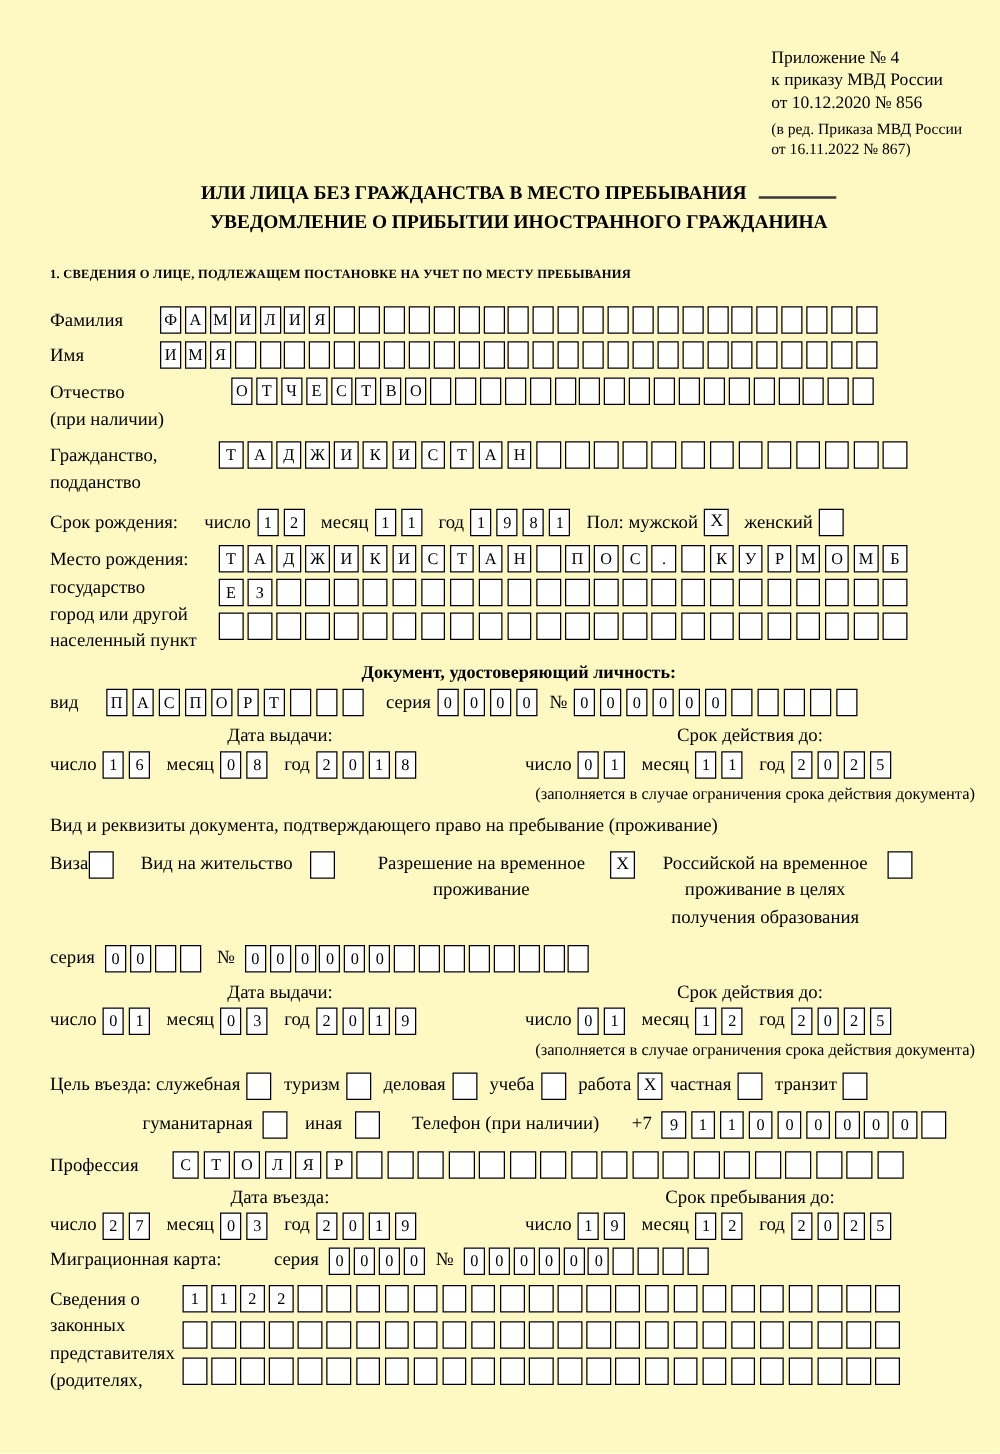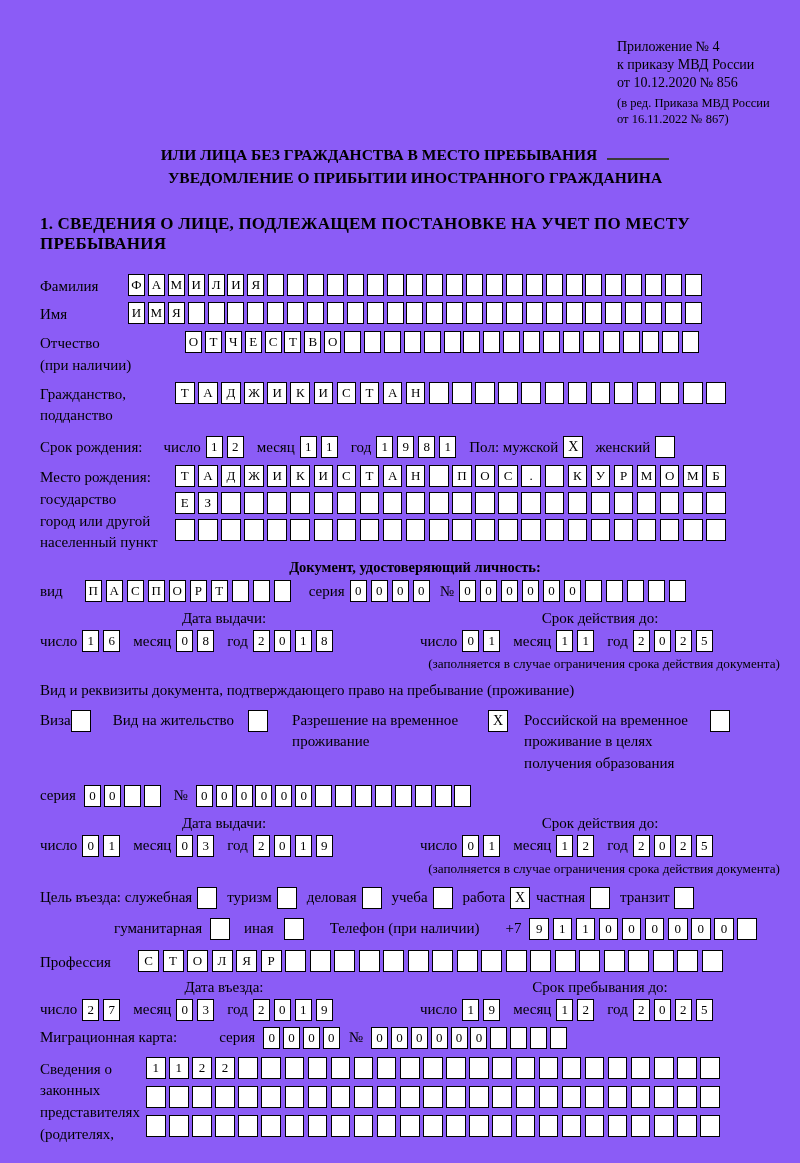--- a/index.html
+++ b/index.html
@@ -1,31 +1,31 @@
 <!DOCTYPE html>
 <html><head>
 <meta charset="utf-8">
 <style>
   * { box-sizing: border-box; margin: 0; padding: 0; }
   html,body { background:#ffffff; }
   .page {
     width: 800px; height: 1163px;
-    background:#8b5cf6; color:#000;
+    background:#fef9c3; color:#000;
     font-family: "Liberation Serif", "DejaVu Serif", serif;
     padding: 38px 10px 0 40px;
     overflow: hidden; position: relative;
   }
   
   .appendix { margin-left: 577px; font-size: 14px; line-height: 1.28; }
   .amendment { margin-left: 577px; font-size: 12.5px; line-height: 1.3; margin-top: 3px; }
   .forma { text-align: right; margin-right: 28px; font-weight: bold; font-size: 15px; margin-top: 16px; letter-spacing: .5px; }
   
   .title { text-align: center; font-weight: bold; font-size: 15.5px; line-height: 1.5; margin-top: 16px; }
   .title-underline { display:inline-block; width: 62px; border-bottom: 2.5px solid #3a3a3a; height: 12px; margin-left: 10px; }
-  .section-heading { font-weight: bold; font-size: 17px; margin-top: 24px; margin-bottom: 20px; letter-spacing: .2px; }
+  .section-heading { font-weight: bold; font-size: 10px; margin-top: 24px; margin-bottom: 20px; letter-spacing: .2px; }
   
   .frow { display:flex; align-items:flex-start; margin-bottom: 5px; }
   .flabel { font-size: 15px; padding-top: 2px; line-height: 1.45; }
   .w88  { flex: 0 0 88px; }
   .w145 { flex: 0 0 145px; }
   .w135 { flex: 0 0 135px; }
   .boxes { display:flex; flex-wrap:nowrap; }
   .boxcol { display:flex; flex-direction:column; row-gap: 5px; }
   .box {
     display:inline-block; width:17px; height:22px; flex:0 0 auto;
@@ -47,21 +47,21 @@
   .drow { display:flex; align-items:center; font-size:15px; }
   .drow .dlbl { margin-right: 5px; }
   .drow .boxes { margin-right: 9px; }
   .drow .box { margin-right: 4px; }
   .dnote { font-size: 13.2px; text-align:right; margin-top: 4px; }
   
   .intro { font-size: 15px; line-height: 1.7; margin-top: 6px; }
   .opt-row { display:flex; align-items:flex-start; margin-top: 6px; margin-bottom: 10px; }
   .opt { display:flex; align-items:flex-start; }
   .opt .olbl { font-size: 15px; line-height: 1.45; }
-  .opt .center { }
+  .opt .center { text-align: center; }
   
   .purpose { display:flex; align-items:center; font-size:15px; margin-top: 10px; }
   .purpose .plbl { margin-right: 5px; }
   .purpose .cb { margin-right: 10px; }
   .phone-row { display:flex; align-items:center; font-size:15px; margin-top: 9px; }
   .serial-row { display:flex; align-items:center; font-size:15px; margin-top: 10px; margin-bottom: 2px; }
   .serial-row .slbl { margin-right: 8px; }
 </style>
 </head>
 <body>

